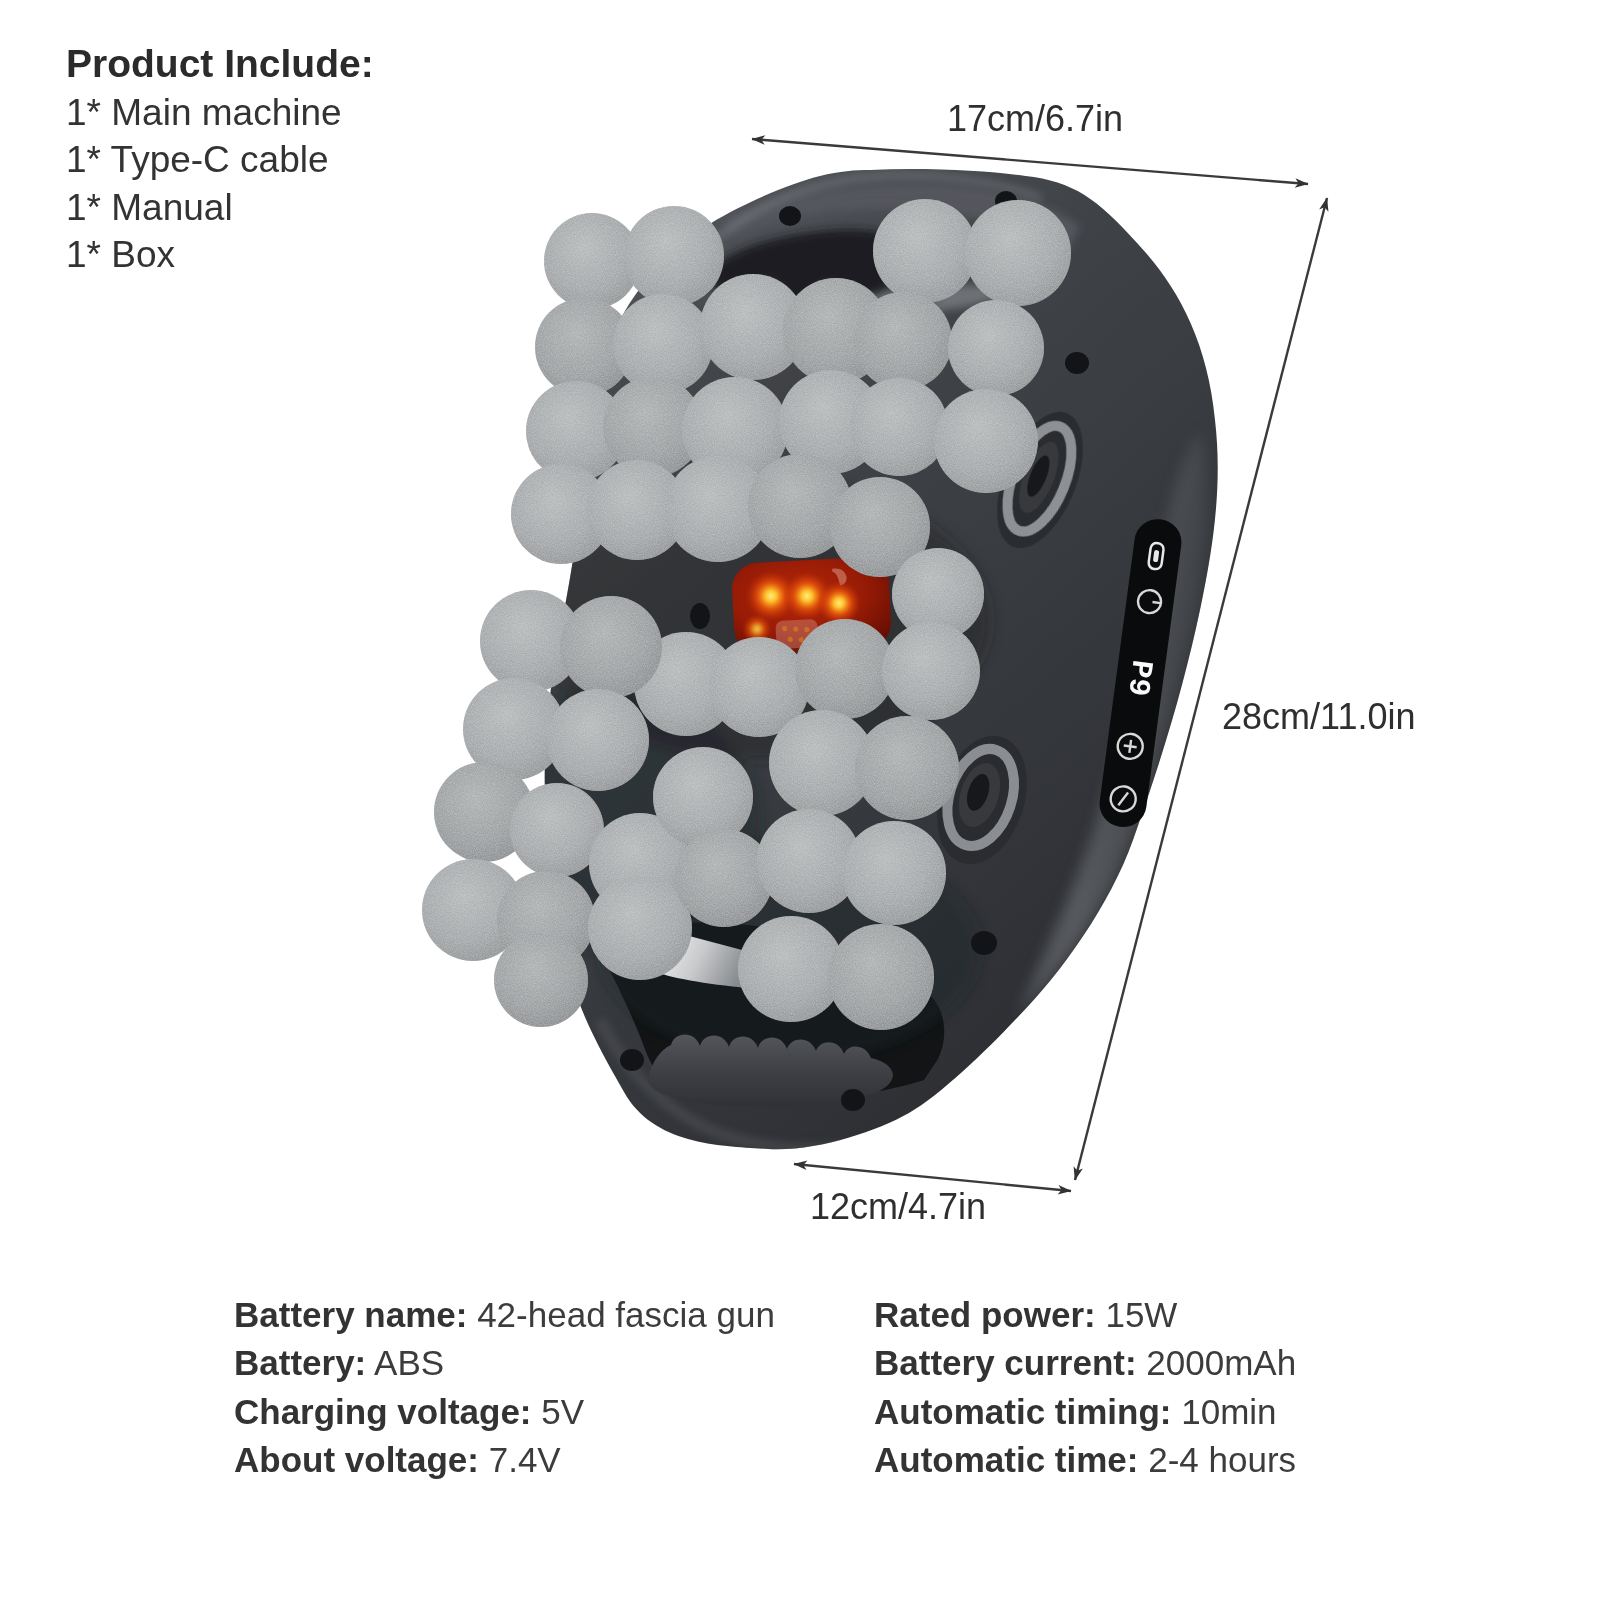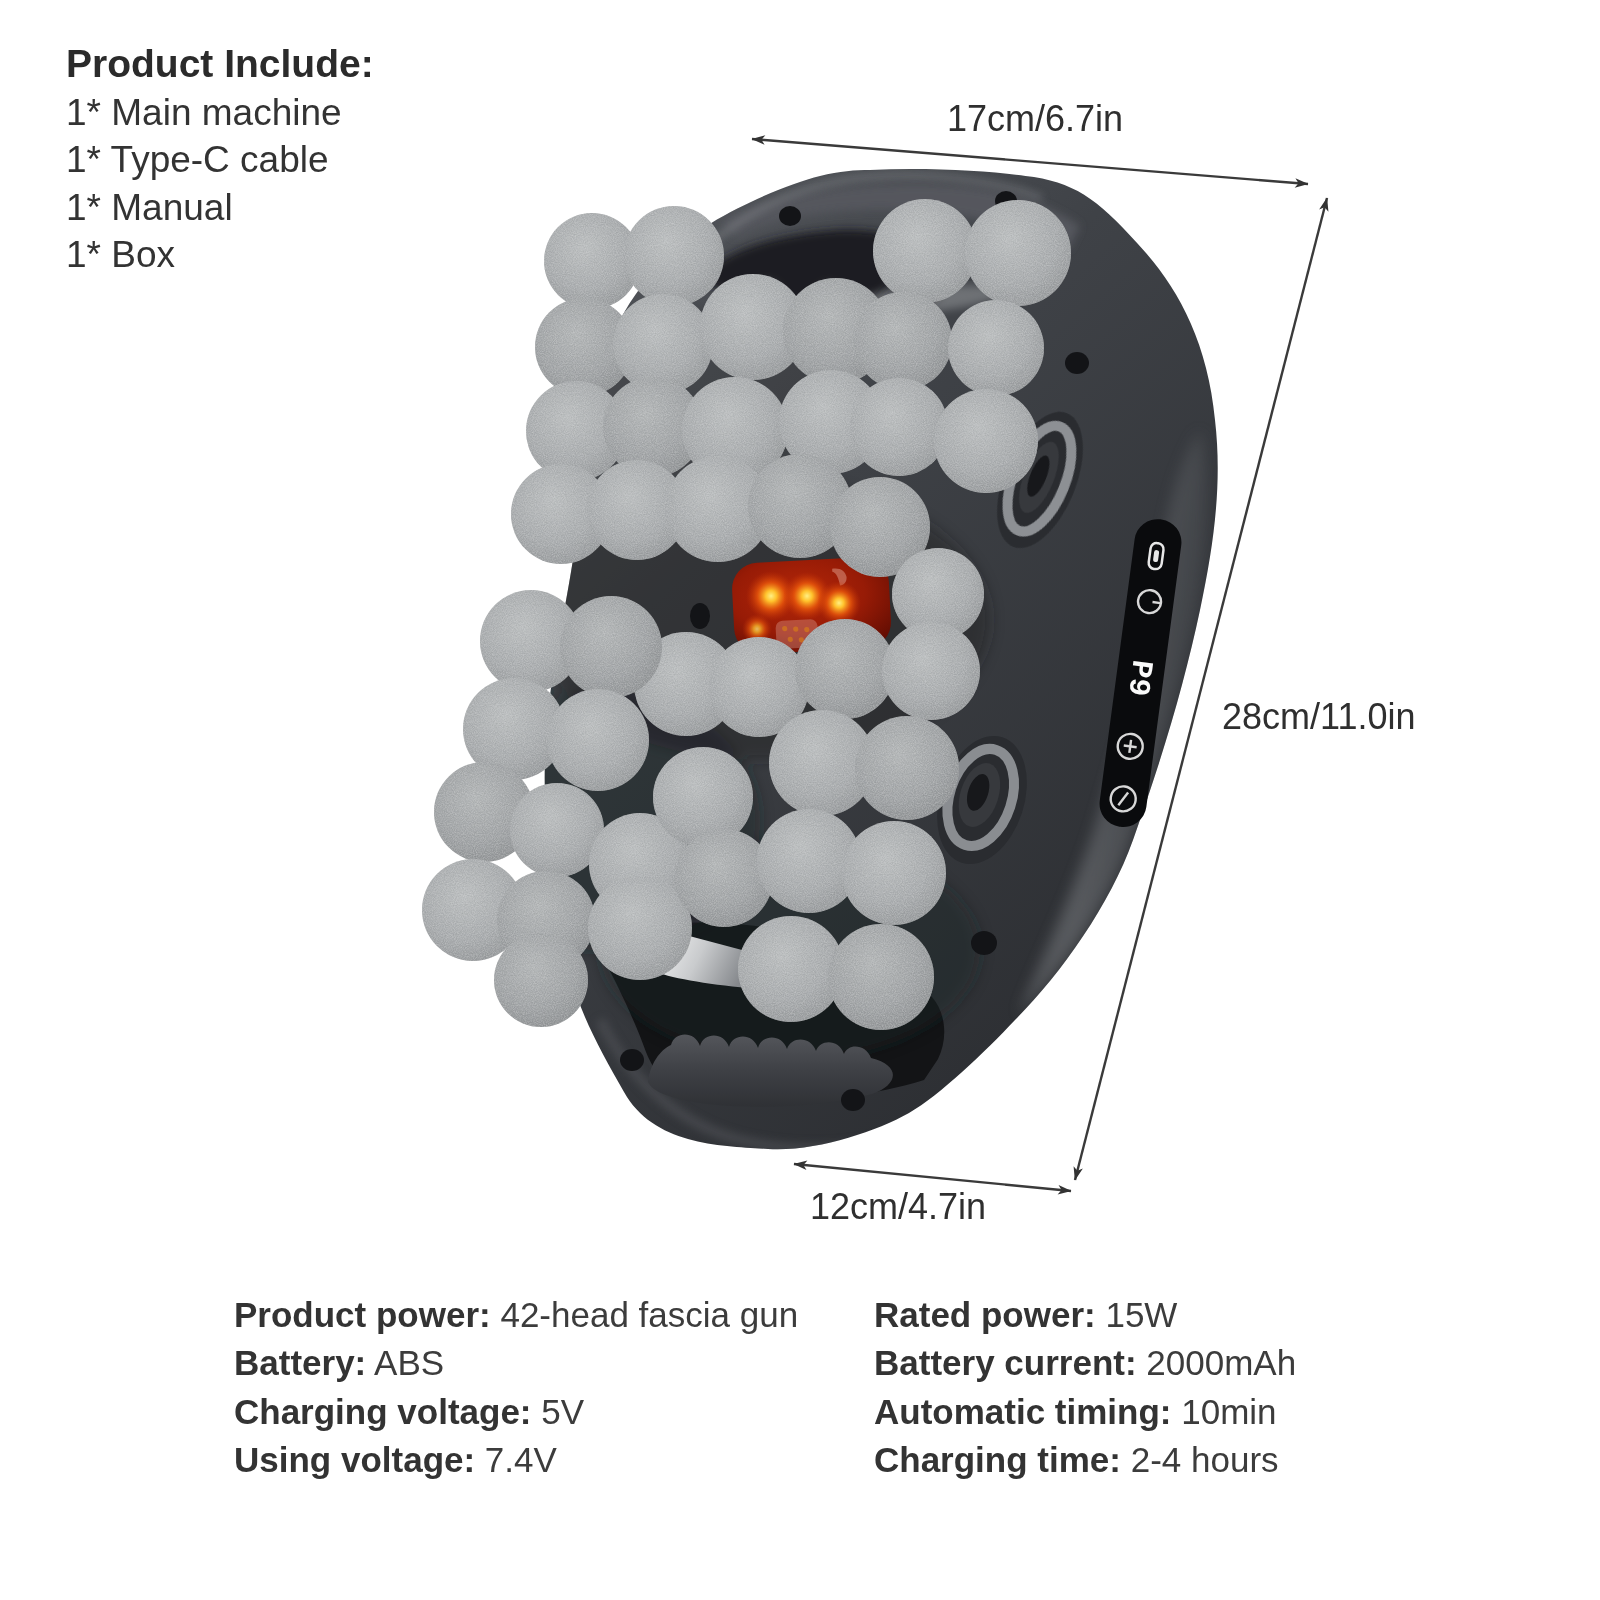--- a/index.html
+++ b/index.html
@@ -281,25 +281,25 @@
     </g>
     <g font-size="36" fill="#2f2f2f">
       <text x="1035" y="131" text-anchor="middle">17cm/6.7in</text>
       <text x="1222" y="729">28cm/11.0in</text>
       <text x="898" y="1219" text-anchor="middle">12cm/4.7in</text>
     </g>
   </svg>
 
   <div class="specs">
     <div class="col c1">
-      <div><b>Product power:</b> 42-head fascia gun</div>
+      <div><b>Battery name:</b> 42-head fascia gun</div>
       <div><b>Battery:</b> ABS</div>
       <div><b>Charging voltage:</b> 5V</div>
-      <div><b>Using voltage:</b> 7.4V</div>
+      <div><b>About voltage:</b> 7.4V</div>
     </div>
     <div class="col c2">
       <div><b>Rated power:</b> 15W</div>
       <div><b>Battery current:</b> 2000mAh</div>
       <div><b>Automatic timing:</b> 10min</div>
-      <div><b>Charging time:</b> 2-4 hours</div>
+      <div><b>Automatic time:</b> 2-4 hours</div>
     </div>
   </div>
 </div>
 
 </body></html>

